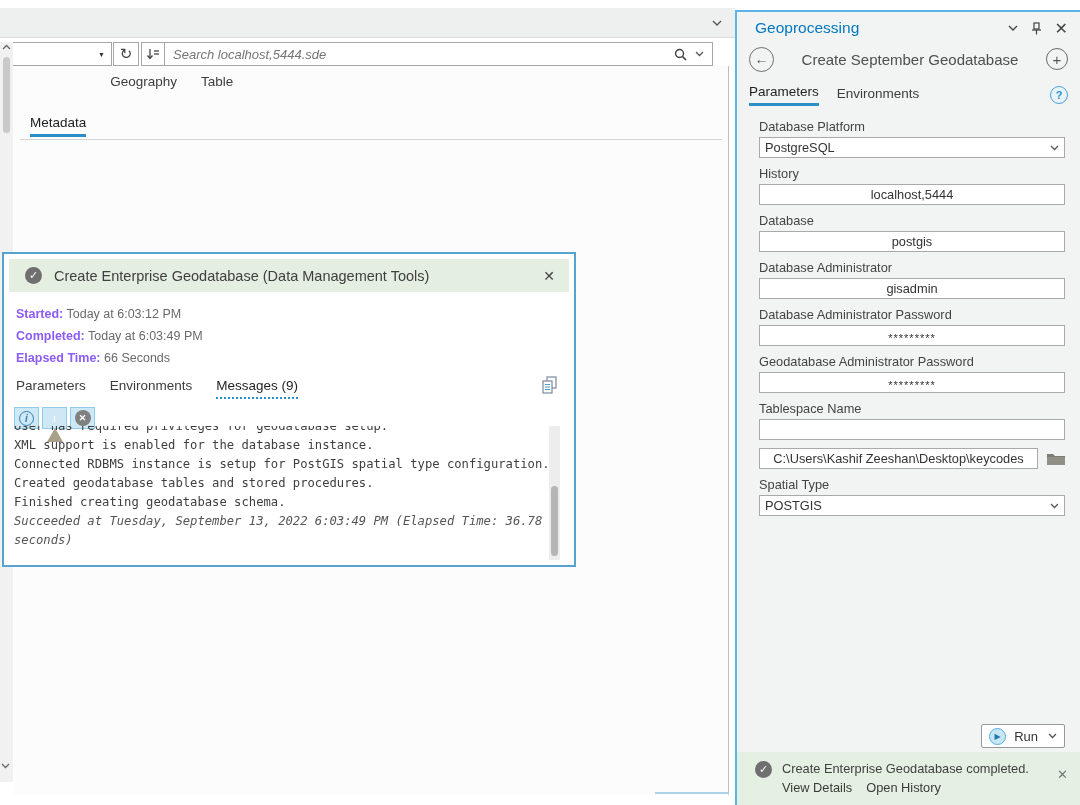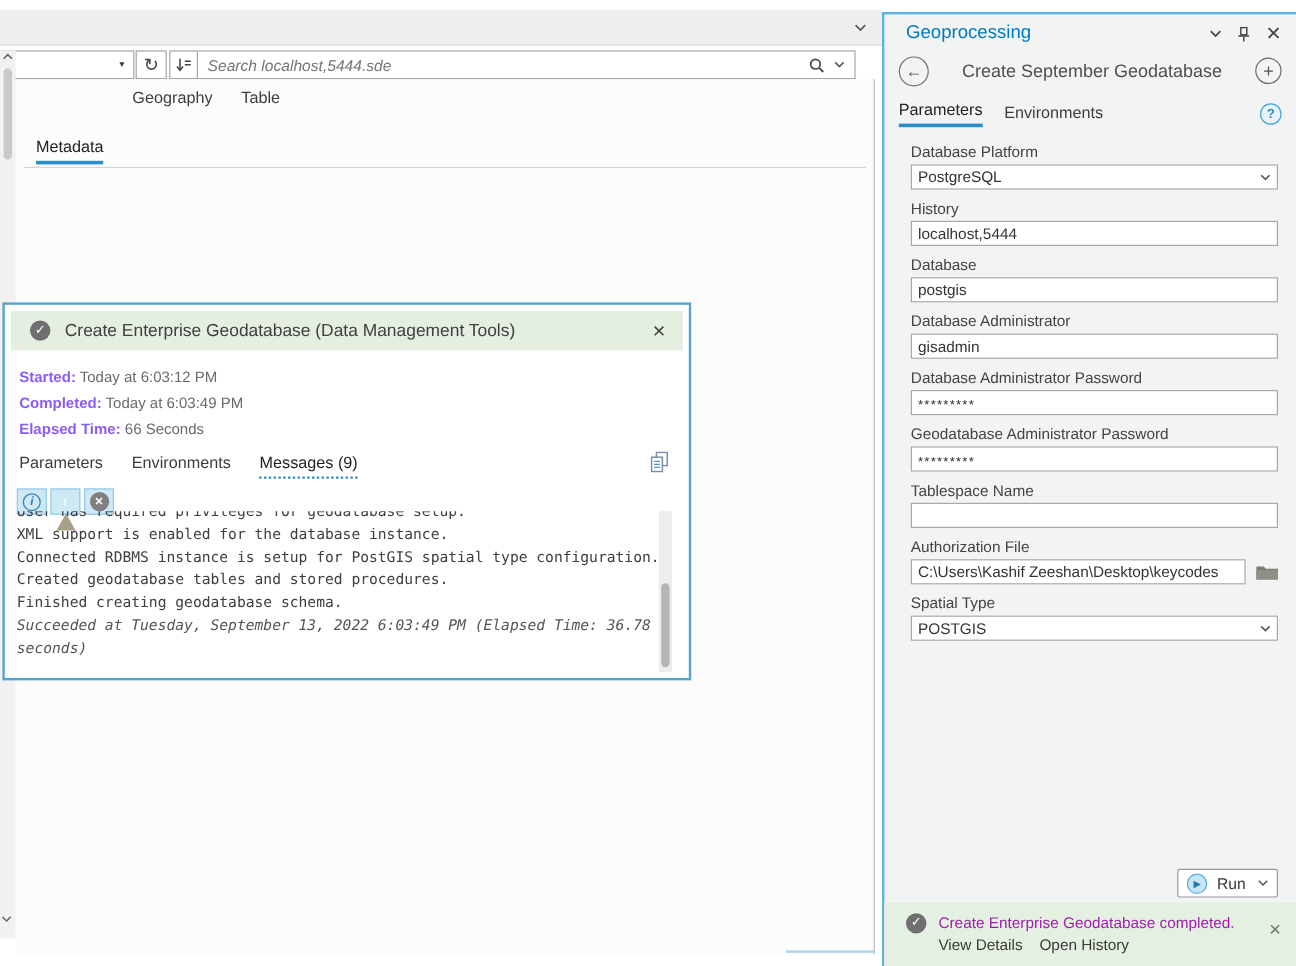--- a/index.html
+++ b/index.html
@@ -93,37 +93,37 @@
     font-size:13.5px; color:#3d3d3d; }
   .p-tabs .tab { padding-bottom:4px; }
   .p-tabs .tab.active { color:#222; border-bottom:3px solid #2b8fc7; }
   .help-circle { margin-left:auto; width:18px; height:18px; border-radius:50%; border:1.5px solid #4aa3d8;
     background:#e8f3fa; color:#2b8fc7; font-size:11px; font-weight:bold; text-align:center; line-height:16px; }
   .p-form { padding:13px 14px 0 22px; }
   .field { margin-bottom:8px; }
   .field .flabel { display:block; font-size:12.8px; color:#444; margin-bottom:3px; }
   .tb, .selbox { width:306px; height:21px; border:1px solid #a9a9a9; background:#fff;
     font-size:12.8px; color:#333; padding:0 5px; font-family:"Liberation Sans",sans-serif; }
-  .tb { outline:none; display:block; }
+  .tb { outline:none; display:block;text-align:center; }
   .tb.pw { font-size:11px; letter-spacing:1px; padding-top:4px; }
   .selbox { display:flex; align-items:center; justify-content:space-between; }
   .file-row { display:flex; align-items:center; gap:8px; }
   .file-row .tb { width:280px; }
   .folder-ic { flex:none; display:flex; }
 
   .run-btn { position:absolute; right:15px; top:712px; height:24px; display:flex; align-items:center;
     border:1px solid #989898; background:#fff; border-radius:2px; padding:0 7px; }
   .play-circle { width:17px; height:17px; border-radius:50%; background:#c6e6f5; border:1px solid #58aede;
     color:#2476ad; font-size:8px; text-align:center; line-height:16px; }
   .run-label { margin:0 10px 0 8px; font-size:13px; color:#333; }
 
   .p-notif { position:absolute; left:0; right:0; bottom:0; height:53px; background:#e4f0e1;
     display:flex; align-items:flex-start; padding:9px 12px 0 18px; }
   .p-notif .txt { margin-left:10px; }
-  .notif-msg { font-size:12.8px; color:#a21caf;text-align:right; }
+  .notif-msg { font-size:12.8px; color:#404040;text-align:right; }
   .notif-links { margin-top:4px; display:flex; gap:14px; font-size:12.8px; color:#3a3a3a; }
   .p-notif .nclose { margin-left:auto; color:#777; font-size:13px; margin-top:6px; }
 
   svg { display:block; }
 </style>
 </head>
 <body>
 
 <div class="ribbon-band">
   <span class="ribbon-chev">
@@ -310,21 +310,20 @@
     </div>
     <div class="field">
       <span class="flabel">Geodatabase Administrator Password</span>
       <input class="tb pw" value="*********" style="">
     </div>
     <div class="field">
       <span class="flabel">Tablespace Name</span>
       <input class="tb" value="" style="">
     </div>
     <div class="field">
-      <span class="flabel">Authorization File</span>
       <div class="file-row">
         <input class="tb" value="C:\Users\Kashif Zeeshan\Desktop\keycodes" style="">
         <span class="folder-ic">
           <svg width="20" height="15" viewBox="0 0 20 15">
             <path d="M1 3 h6 l2 2 h10 v9 H1 z" fill="#7d7d74"></path>
             <path d="M1 6 h18 v8 H1 z" fill="#8f8f85"></path>
           </svg>
         </span>
       </div>
     </div>

